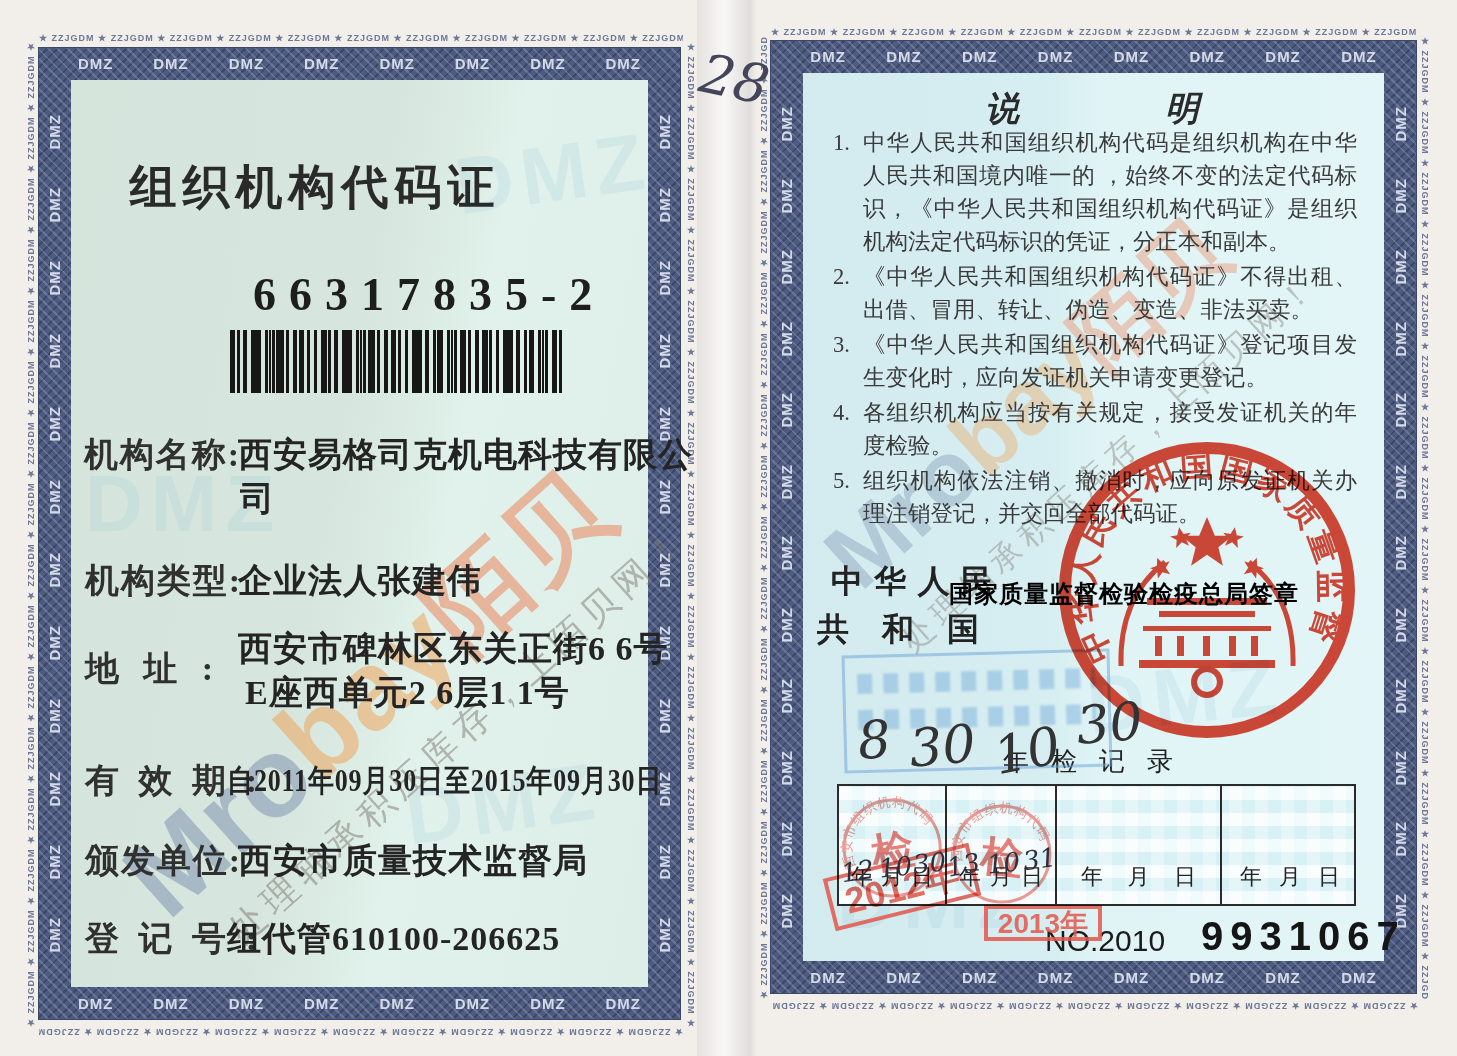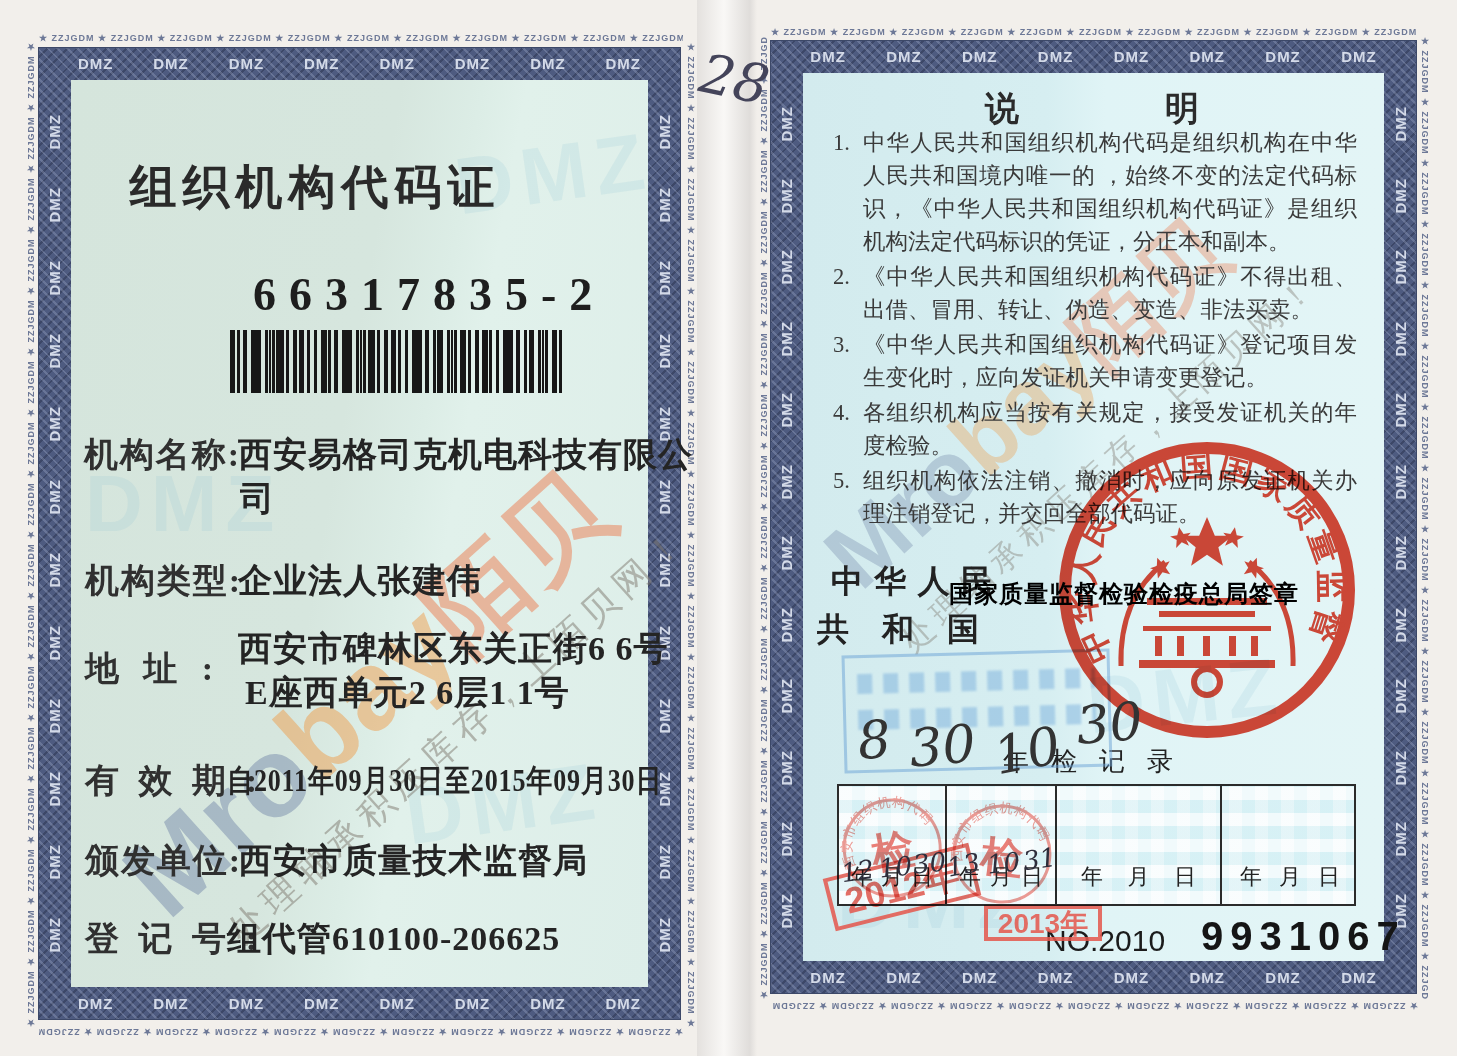--- a/index.html
+++ b/index.html
@@ -48,21 +48,21 @@
   .lbl{display:inline-block;text-align:justify;text-align-last:justify;font-size:34px;font-weight:600;color:#303030;}
   .val{font-size:34px;font-weight:600;color:#242424;letter-spacing:1px;}
   #code-value{font-size:46px;font-weight:700;letter-spacing:13px;color:#1e1e1e;}
   #barcode{background-color:transparent;background-image:
       repeating-linear-gradient(90deg,#171717 0 3px,transparent 3px 7px),
       repeating-linear-gradient(90deg,#171717 0 2px,transparent 2px 13px),
       repeating-linear-gradient(90deg,#171717 0 5px,transparent 5px 23px);}
   #validity-value{transform:scaleX(.84);transform-origin:0 0;white-space:nowrap;font-size:31px;}
   
   .rp{position:absolute;color:#333;}
-  #ins-title{text-align:justify;text-align-last:justify;font-size:34px;font-weight:700;color:#2b2b2b;}
+  #ins-title{text-align:justify;text-align-last:justify;font-size:34px;font-weight:700;color:#2b2b2b;font-style:italic;}
   #ins-list{display:flex;flex-direction:column;gap:2px;}
   .ins-item{display:flex;line-height:33px;font-size:22.5px;color:#3a3a3a;}
   .ins-num{flex:0 0 30px;}
   .ins-text{flex:1;text-align:justify;}
   .country{width:162px;text-align:justify;text-align-last:justify;font-size:32px;font-weight:700;color:#222;}
   #signature-line{font-size:24px;font-weight:700;color:#000000;white-space:nowrap;z-index:6;letter-spacing:1px;}
   #seal{z-index:4;mix-blend-mode:multiply;opacity:.92;}
   #blue-stamp{border:3px solid rgba(105,162,214,.5);transform:rotate(-1.5deg);z-index:1;}
   #blue-stamp .ln{height:20px;margin:16px 12px 0 12px;filter:blur(1.2px);
       background:repeating-linear-gradient(90deg,rgba(100,160,215,.4) 0 15px,transparent 15px 26px);}

